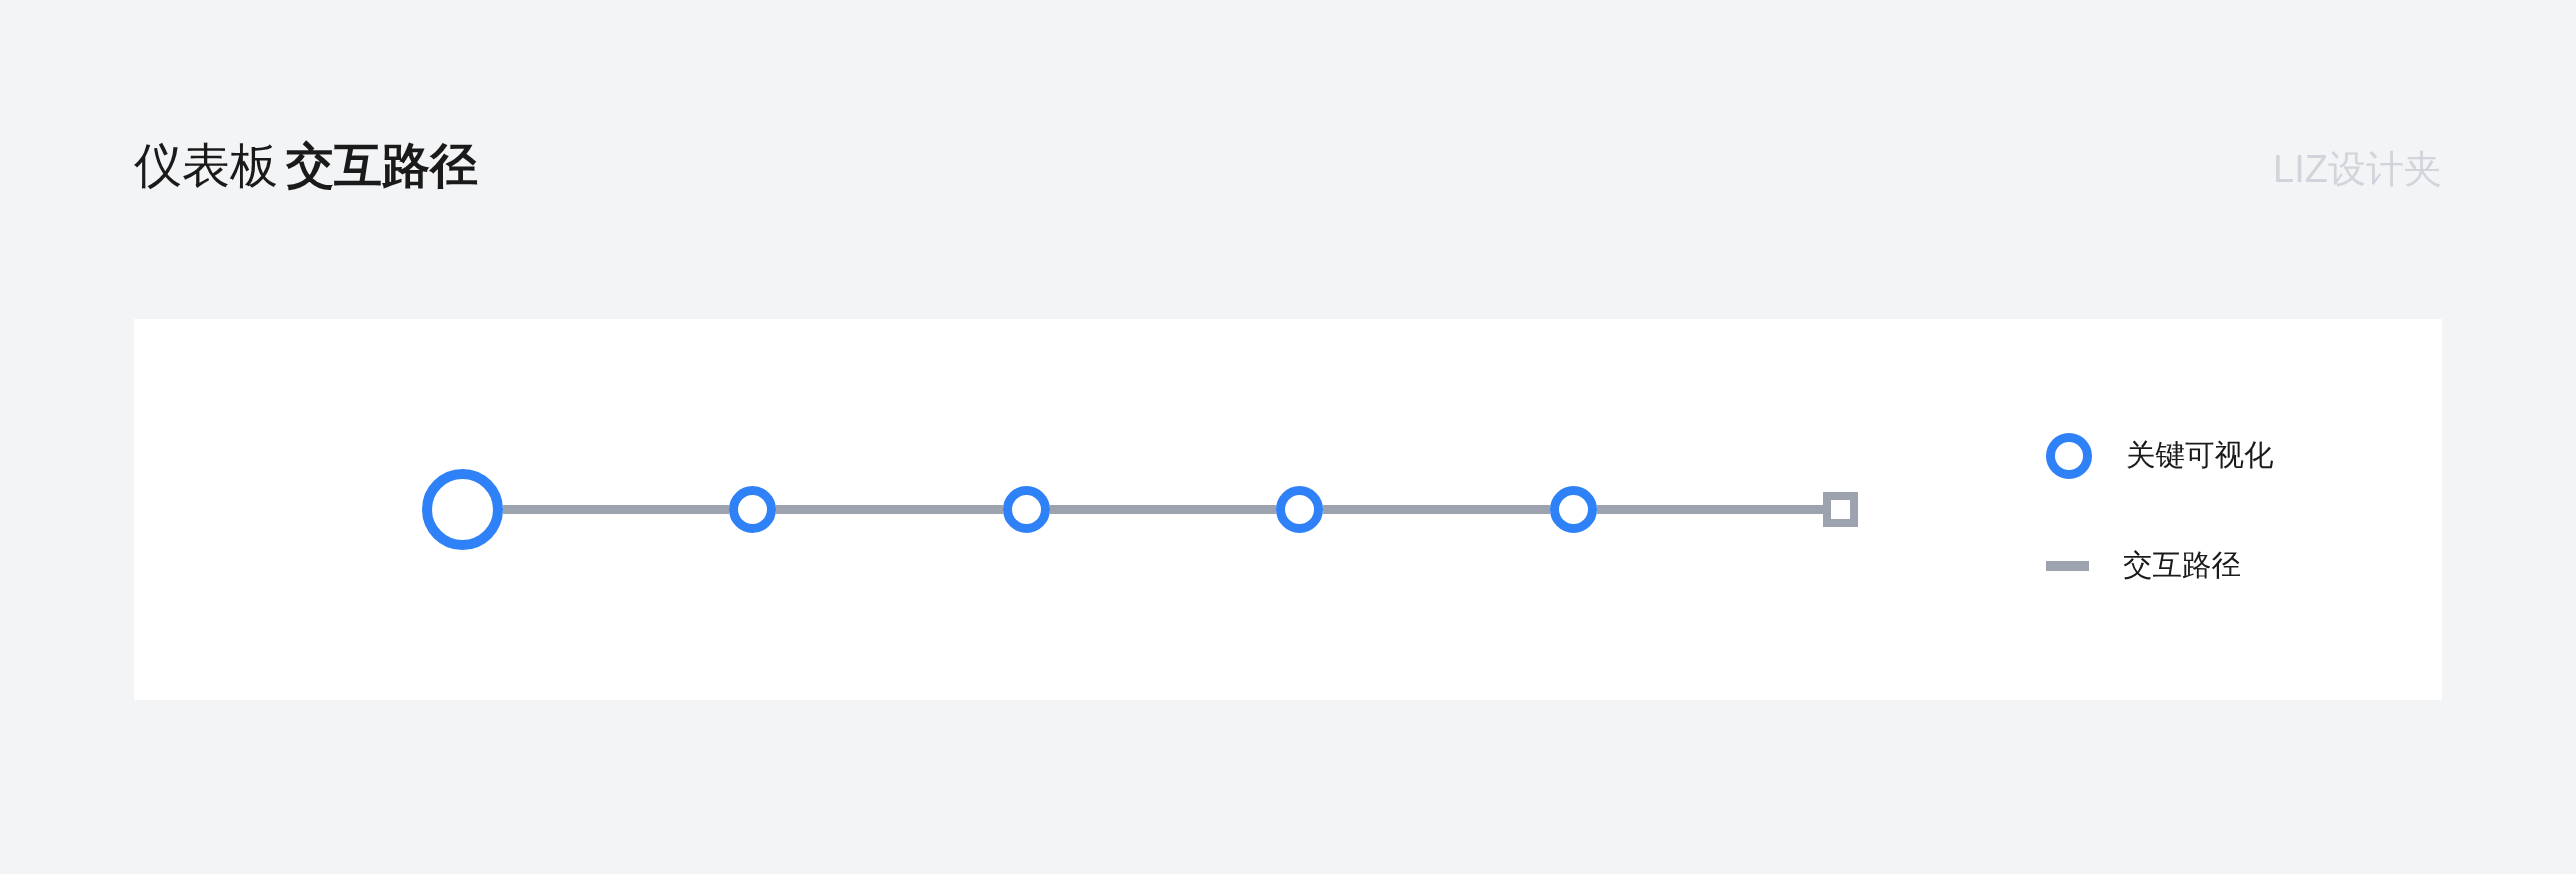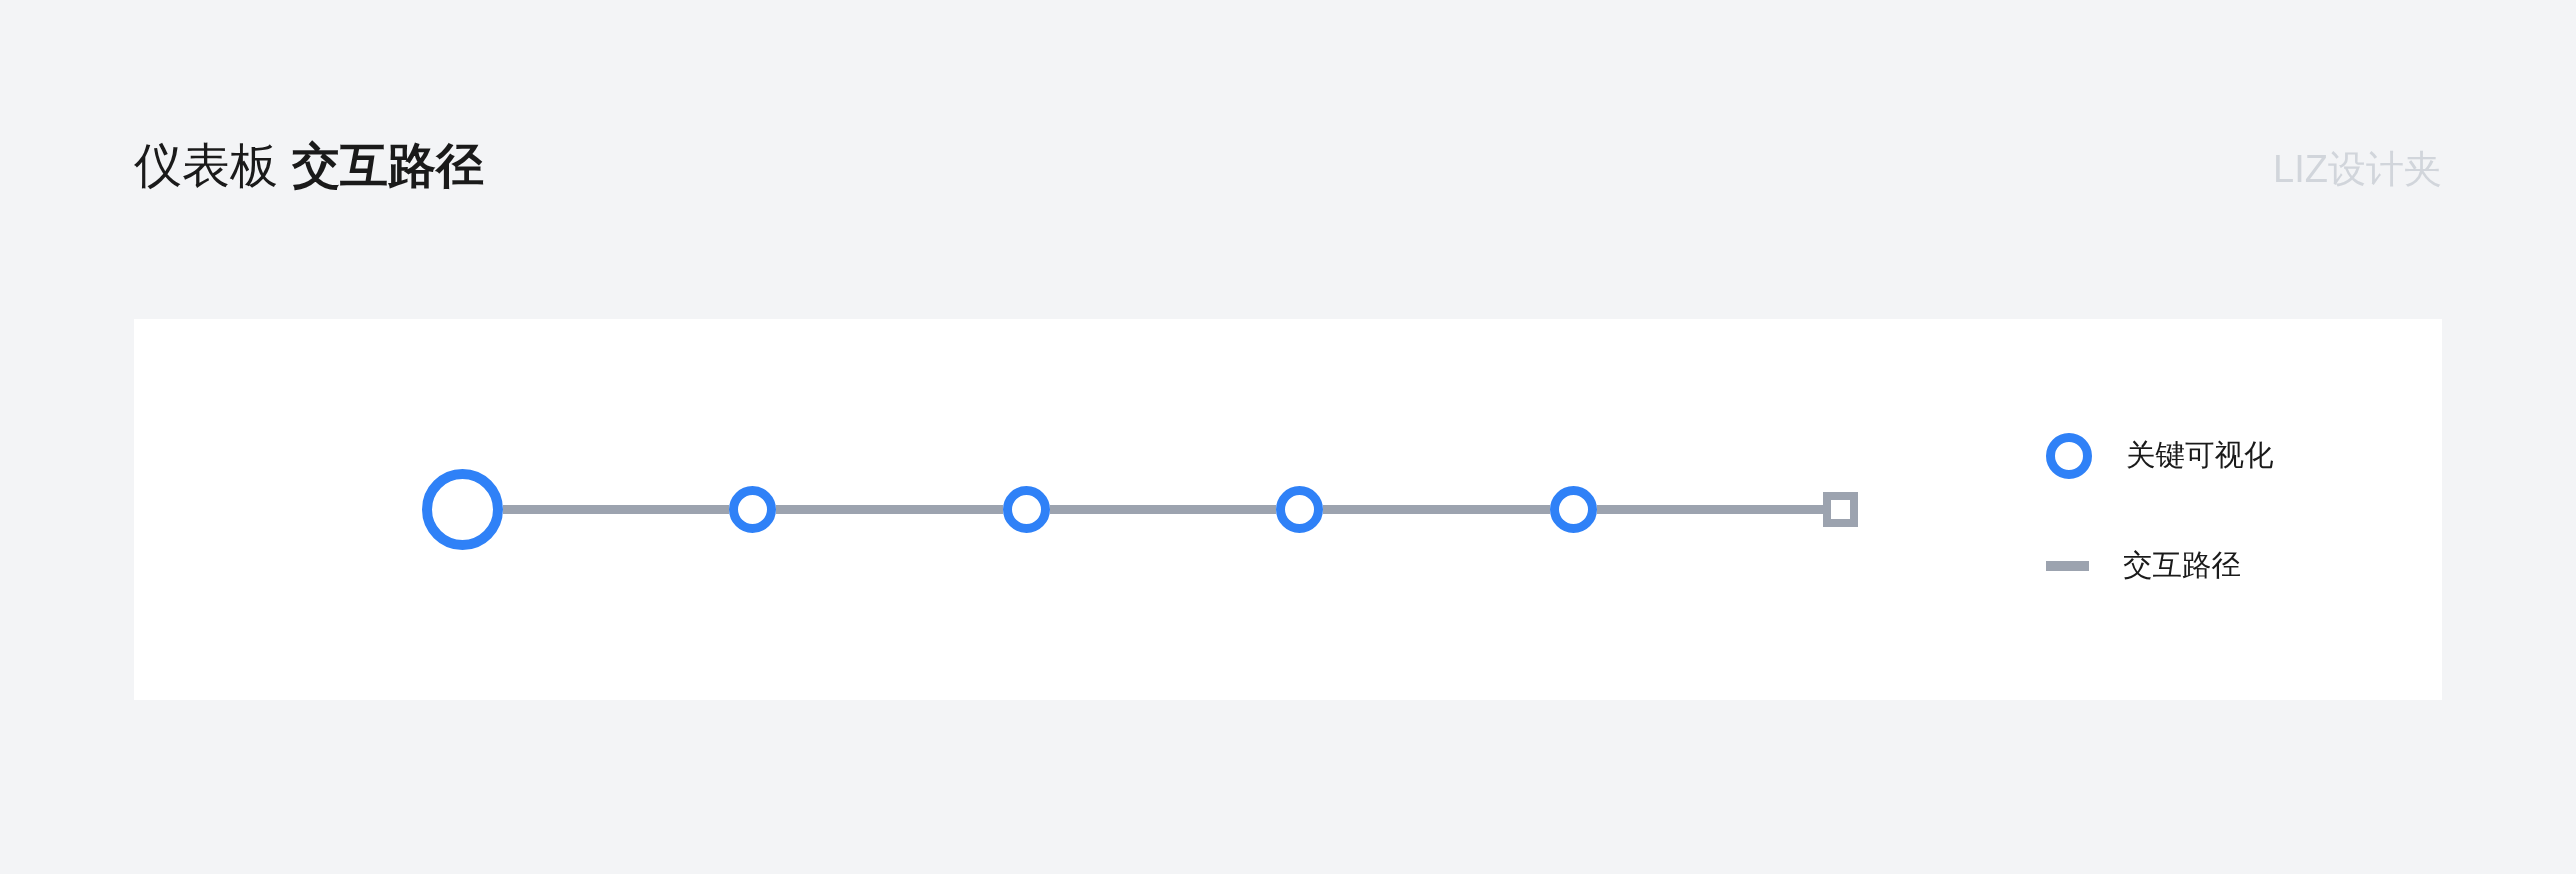--- a/index.html
+++ b/index.html
@@ -19,21 +19,21 @@
     }
     .header {
       display: flex;
       justify-content: space-between;
       align-items: baseline;
       margin-bottom: 121px;
     }
     .title-group {
       display: flex;
       align-items: baseline;
-      gap: 14px;
+      gap: 8px;
     }
     .title-light {
       font-size: 48px;
       font-weight: 400;
       color: #1a1a1a;
     }
     .title-bold {
       font-size: 48px;
       font-weight: 700;
       color: #1a1a1a;

